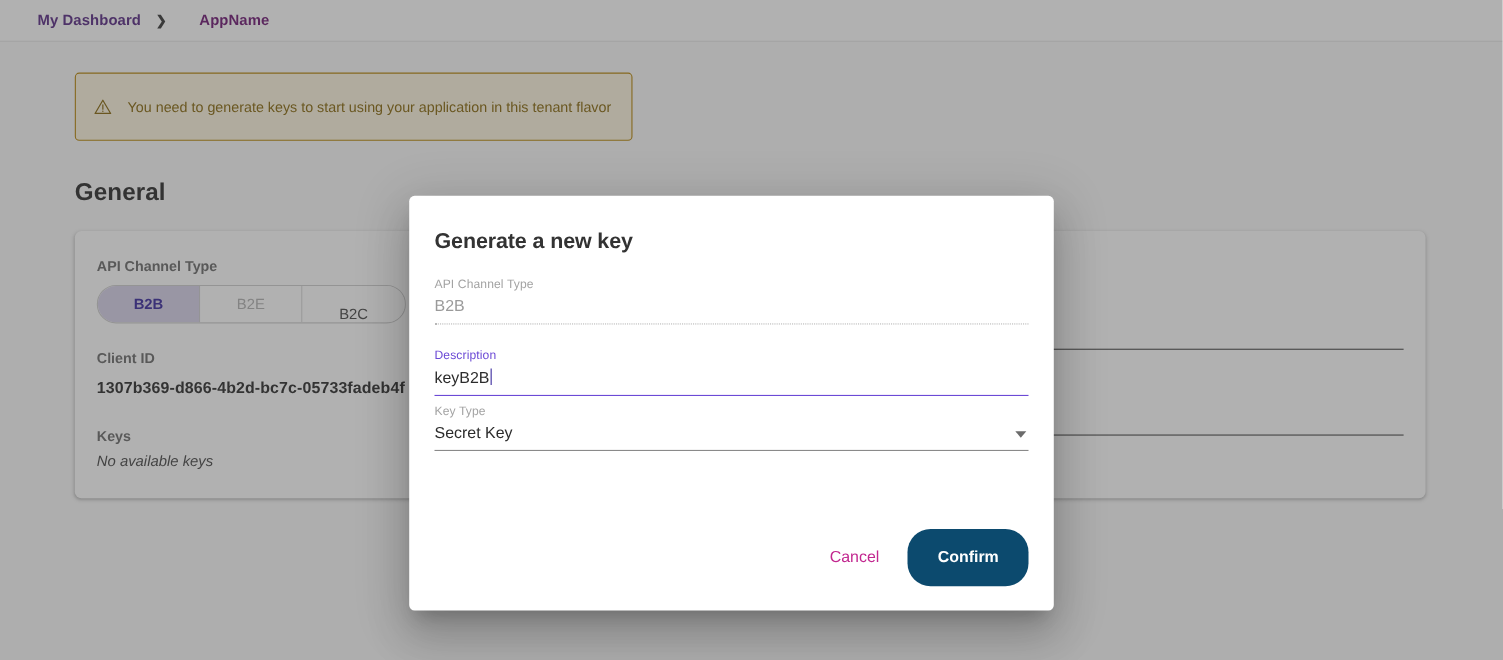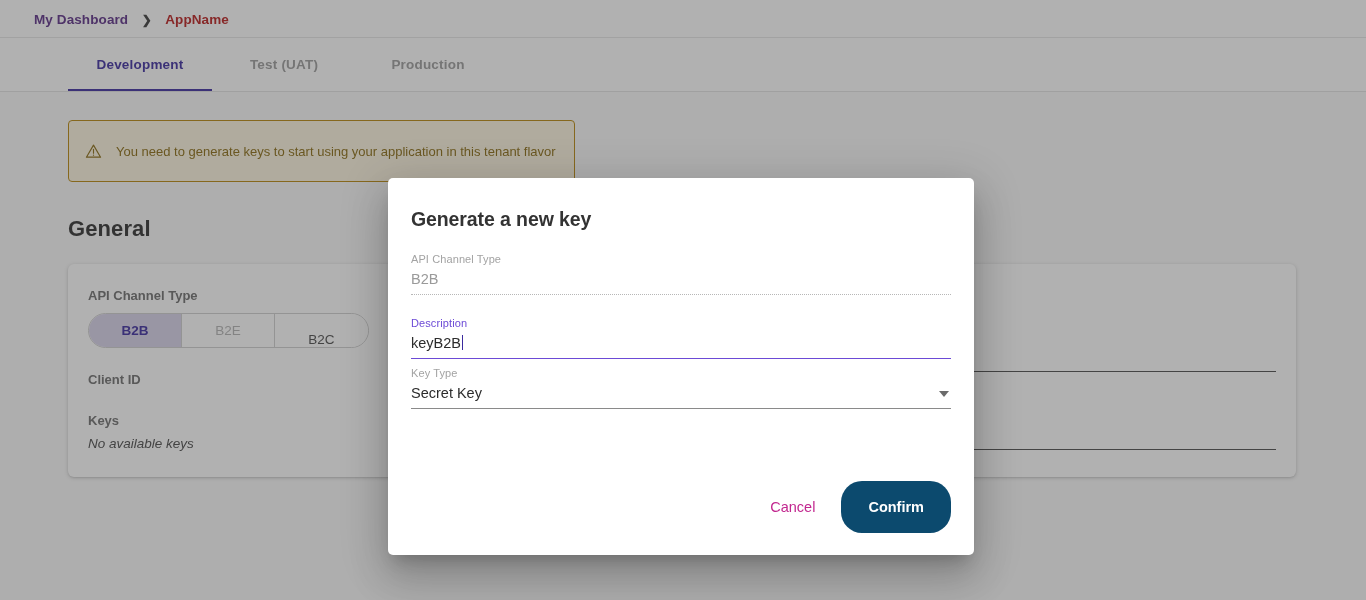--- a/index.html
+++ b/index.html
@@ -32,21 +32,21 @@
     font-weight: 600;
     letter-spacing: .1px;
   }
   .crumb-root { color: #5b2d86; }
   .crumb-sep {
     margin: 0 9px;
     color: #3a3a3a;
     font-size: 12px;
     font-weight: 700;
   }
-  .crumb-current { color: #b91c1c; }
+  .crumb-current { color: #701a75; margin-left: 16px; }
 
   .tabbar {
     height: 54px;
     background: #ffffff;
     border-bottom: 1px solid #e3e3e3;
     display: flex;
     align-items: stretch;
     padding-left: 68px;
   }
   .tab {
@@ -210,21 +210,21 @@
   #scrim {
     position: absolute;
     inset: 0;
     background: rgba(60,60,60,.40);
     z-index: 50;
   }
 
   
   #modal {
     position: absolute;
-    left: 388px;
+    left: 372px;
     top: 178px;
     width: 586px;
     height: 377px;
     background: #ffffff;
     border-radius: 5px;
     box-shadow: 0 11px 15px -7px rgba(0,0,0,.20),
                 0 24px 38px 3px rgba(0,0,0,.14),
                 0 9px 46px 8px rgba(0,0,0,.12);
     z-index: 60;
     padding: 22px 23px 0 23px;
@@ -329,31 +329,20 @@
 <div id="app">
 
   <div class="topbar">
     <div class="breadcrumb">
       <span class="crumb crumb-root">My Dashboard</span>
       <span class="crumb-sep">❯</span>
       <span class="crumb crumb-current">AppName</span>
     </div>
   </div>
 
-  <div class="tabbar">
-    <div class="tab active">
-      <span>Development</span>
-    </div>
-    <div class="tab">
-      <span>Test (UAT)</span>
-    </div>
-    <div class="tab">
-      <span>Production</span>
-    </div>
-  </div>
 
   <div class="content">
 
     <div class="warnbox">
       <span class="warn-icon">
         <svg width="17" height="17" viewBox="0 0 24 24" fill="none" stroke="#8a6a10" stroke-width="1.6">
           <path d="M12 3 L22 20 L2 20 Z" stroke-linejoin="round"></path>
           <line x1="12" y1="9" x2="12" y2="14.5" stroke-linecap="round"></line>
           <circle cx="12" cy="17.2" r="0.9" fill="#8a6a10" stroke="none"></circle>
         </svg>
@@ -376,20 +365,29 @@
           </div>
           <div class="seg-item muted">
             <span>B2E</span>
           </div>
           <div class="seg-item">
             <span>B2C</span>
           </div>
         </div>
 
         <div class="field-label" style="margin-top:24px;">Client ID</div>
+        <div class="clientid-row">
+          <span class="clientid-val">1307b369-d866-4b2d-bc7c-05733fadeb4f</span>
+          <span class="copy-icon">
+            <svg width="15" height="15" viewBox="0 0 24 24" fill="none" stroke="#6d6d6d" stroke-width="1.8">
+              <rect x="8.5" y="8.5" width="12" height="13" rx="1.5"></rect>
+              <path d="M15.5 5.5 H4.5 a1.5 1.5 0 0 0 -1.5 1.5 v11" stroke-linecap="round"></path>
+            </svg>
+          </span>
+        </div>
 
         <div class="field-label" style="margin-top:26px; margin-bottom:8px;">Keys</div>
         <div class="nokeys">No available keys</div>
       </div>
 
       <div class="card card-right">
         <div class="rfield">
             <div class="rline"></div>
           </div>
         <div class="rfield">

